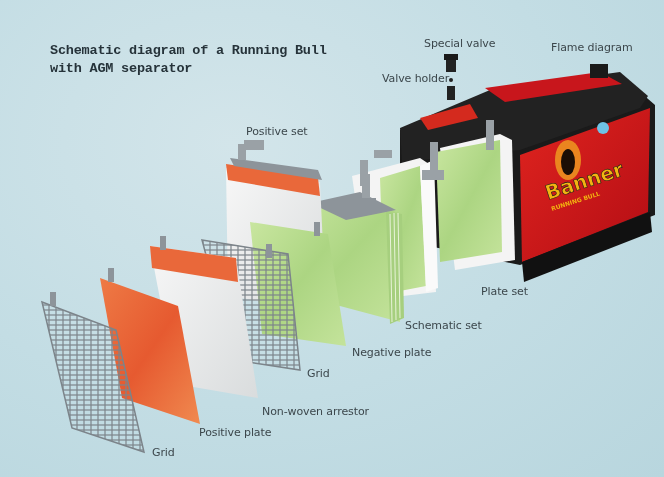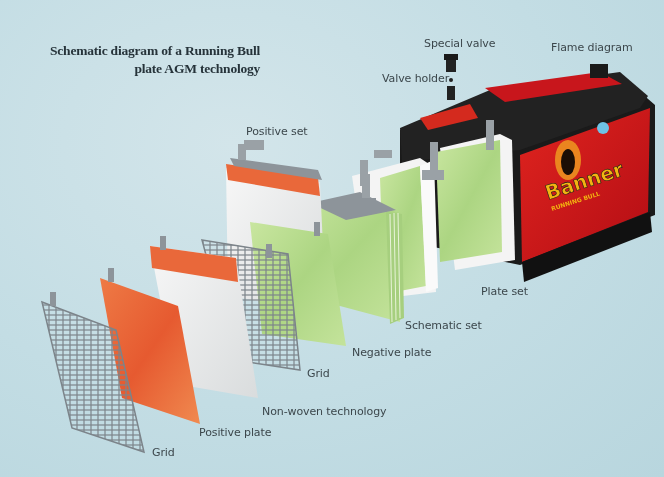--- a/index.html
+++ b/index.html
@@ -1,21 +1,21 @@
 <!DOCTYPE html>
 <html><head>
 <meta charset="utf-8">
 <style>
   html,body{margin:0;padding:0;}
   body{width:664px;height:477px;overflow:hidden;font-family:"DejaVu Sans","Liberation Sans",sans-serif;}
   #stage{position:relative;width:664px;height:477px;
     background:radial-gradient(ellipse at 35% 30%, #d3e5ea 0%, #c3dde4 55%, #b8d6de 100%);}
   #art{position:absolute;left:0;top:0;width:664px;height:477px;}
-  .title{position:absolute;left:50px;top:42px;font-family:Liberation Serif, serif;font-weight:bold;
-    font-size:13.5px;line-height:18px;color:#26333a;letter-spacing:-0.2px;text-align:right;}
+  .title{position:absolute;left:50px;top:42px;font-family:Liberation Mono, monospace;font-weight:bold;
+    font-size:13.5px;line-height:18px;color:#26333a;letter-spacing:-0.2px;}
   .lbl{position:absolute;font-size:11px;color:#3c474c;white-space:nowrap;letter-spacing:-0.1px;}
 </style>
 </head>
 <body>
 
 <div id="stage">
 
   <svg id="art" viewBox="0 0 664 477">
     <defs>
       <pattern id="gridpat" width="7" height="5" patternUnits="userSpaceOnUse">
@@ -119,27 +119,27 @@
     </g>
 
     <g>
       <polygon points="42,302 116,330 144,452 72,428" fill="url(#gridpat)" stroke="#7c848a" stroke-width="1.5"></polygon>
       <rect x="50" y="292" width="6" height="14" fill="#8d949a"></rect>
     </g>
   </svg>
 
   <div class="title">
     <div>Schematic diagram of a Running Bull</div>
-    <div>plate AGM technology</div>
+    <div>with AGM separator</div>
   </div>
 
   <span class="lbl" style="left:424px;top:37px;">Special valve</span>
   <span class="lbl" style="left:551px;top:41px;">Flame diagram</span>
   <span class="lbl" style="left:382px;top:72px;">Valve holder</span>
   <span class="lbl" style="left:218px;top:125px;margin-left:28px;">Positive set</span>
   <span class="lbl" style="left:481px;top:285px;">Plate set</span>
   <span class="lbl" style="left:405px;top:319px;">Schematic set</span>
   <span class="lbl" style="left:352px;top:346px;">Negative plate</span>
   <span class="lbl" style="left:307px;top:367px;">Grid</span>
-  <span class="lbl" style="left:262px;top:405px;">Non-woven technology</span>
+  <span class="lbl" style="left:262px;top:405px;">Non-woven arrestor</span>
   <span class="lbl" style="left:193px;top:426px;margin-left:6px;">Positive plate</span>
   <span class="lbl" style="left:152px;top:446px;">Grid</span>
 </div>
 
 </body></html>

